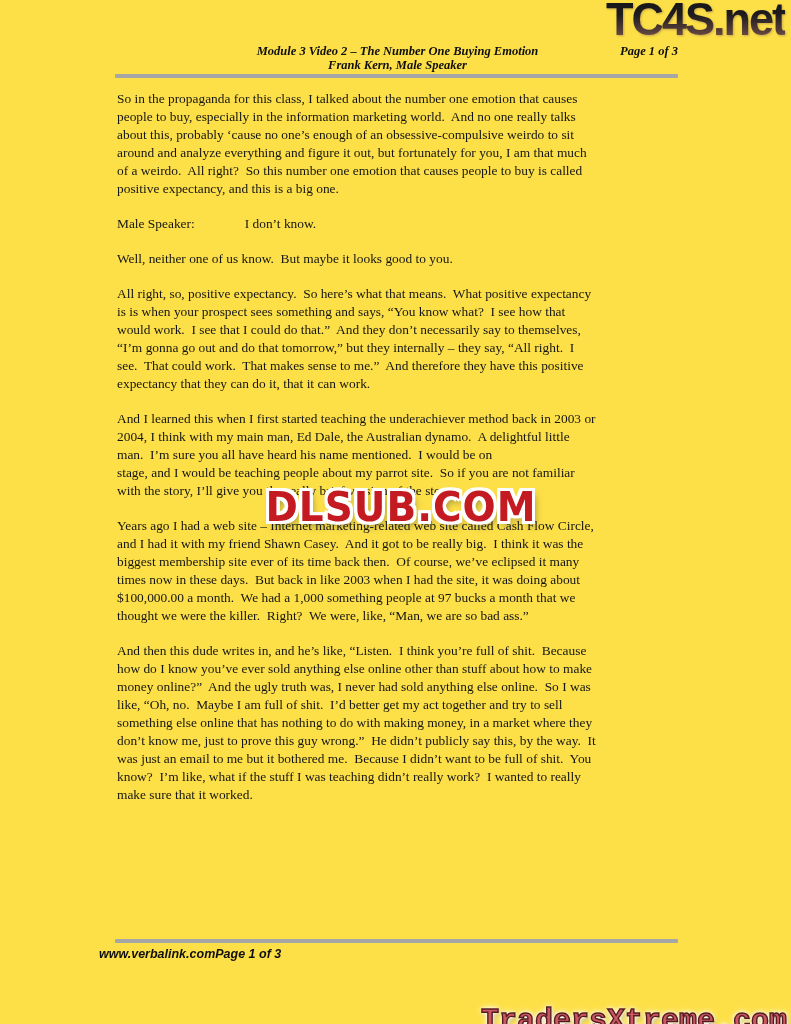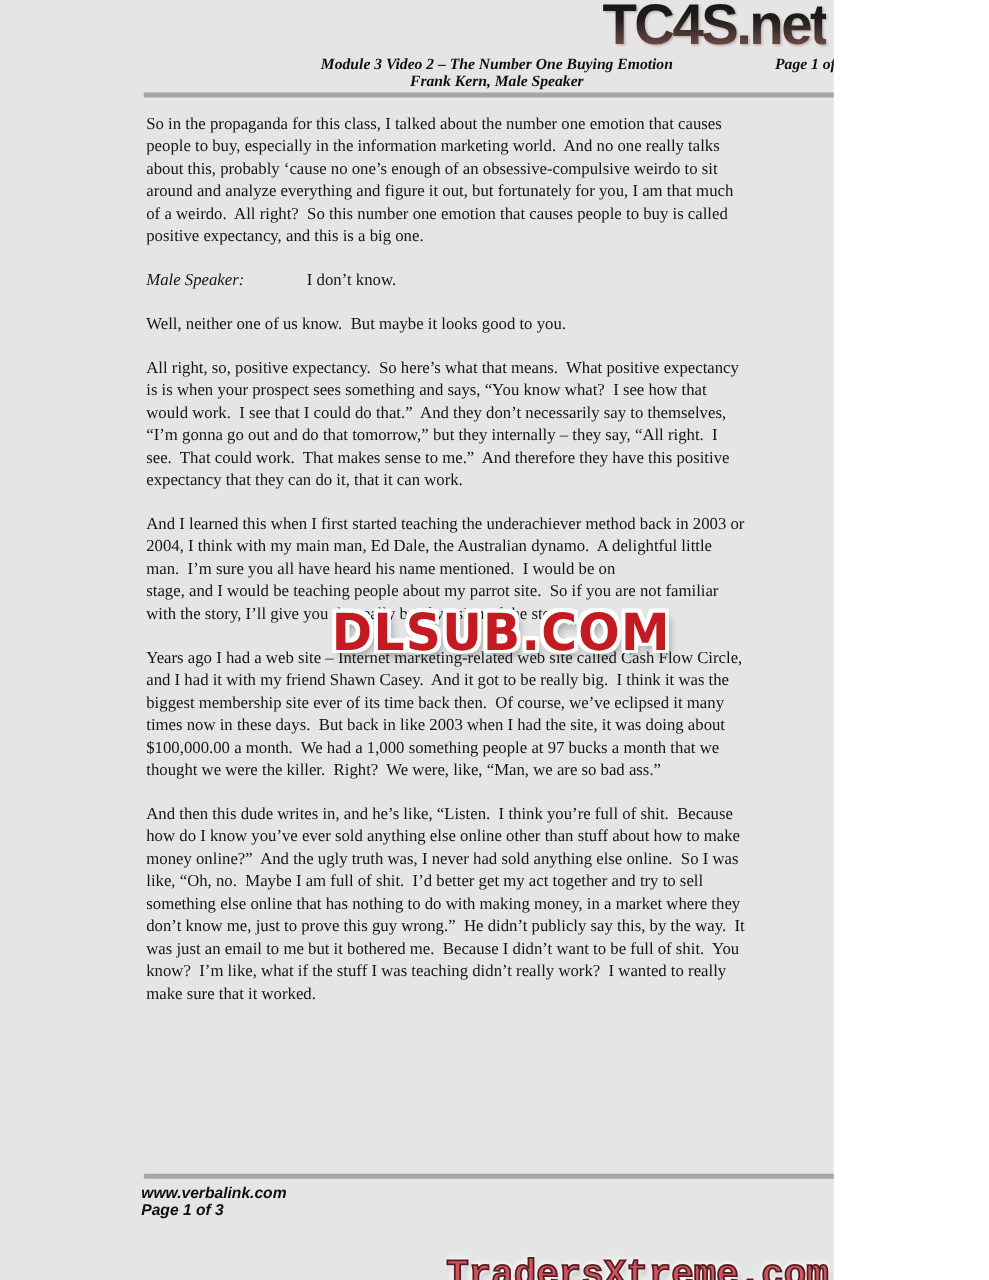--- a/index.html
+++ b/index.html
@@ -1,19 +1,19 @@
 <!DOCTYPE html>
 <html><head>
 <meta charset="utf-8">
 <style>
   html,body{margin:0;padding:0;background:#ffffff;}
   .page{
     position:relative;
-    width:667px;height:1024px;
-    background:#e5e5e5;
+    width:791px;height:1024px;
+    background:#fde047;
     overflow:hidden;
     font-family:"Liberation Serif", serif;
   }
 
   
   .tc4s{
     position:absolute;top:-6px;right:6px;
     font-family:"Liberation Sans", sans-serif;
     font-weight:bold;font-size:45px;letter-spacing:-2px;
     background:linear-gradient(180deg,#141414 5%,#1e1c1d 40%,#59403b 72%,#936257 95%);
@@ -48,46 +48,46 @@
   .body-text{
     position:absolute;top:90px;left:117px;width:600px;
     font-size:13.4px;line-height:18px;color:#151515;
   }
   .para{
     white-space:pre-wrap;
     margin:0 0 17px 0;
     width:585px;
   }
   .speaker-line{margin:0 0 17px 0;}
-  .speaker-name{font-style:italic;margin-top:27px;}
+  .speaker-name{margin-top:27px;}
   .tab-gap{display:inline-block;width:50px;}
 
   
   .watermark{
     position:absolute;left:252px;top:484px;width:298px;
     text-align:center;
     font-family:"DejaVu Sans", sans-serif;
     font-weight:bold;font-size:39px;line-height:46px;letter-spacing:1px;
     color:#c41a21;
     transform:scaleY(1.05);
     text-shadow:
       -3px -3px 0 #ffffff, 3px -3px 0 #ffffff,
       -3px 3px 0 #ffffff, 3px 3px 0 #ffffff,
       0 -3px 0 #ffffff, 0 3px 0 #ffffff,
       -3px 0 0 #ffffff, 3px 0 0 #ffffff,
       3px 5px 7px rgba(60,60,60,0.5);
   }
 
   
   .footer{
-    position:absolute;top:947px;left:113px;width:561px;
+    position:absolute;top:947px;left:99px;width:561px;
     font-family:"Liberation Sans", sans-serif;
     font-weight:bold;font-style:italic;
     font-size:12.5px;color:#0f0f0f;
-    display:flex;justify-content:space-between;flex-direction:column;
+    display:flex;
   }
 
   
   .traders{
     position:absolute;top:983px;right:4px;
     font-family:Liberation Mono, monospace;
     font-weight:bold;font-size:30px;letter-spacing:0px;
     color:#cd5761;
     -webkit-text-stroke:1.4px #521b20;
     text-shadow:

